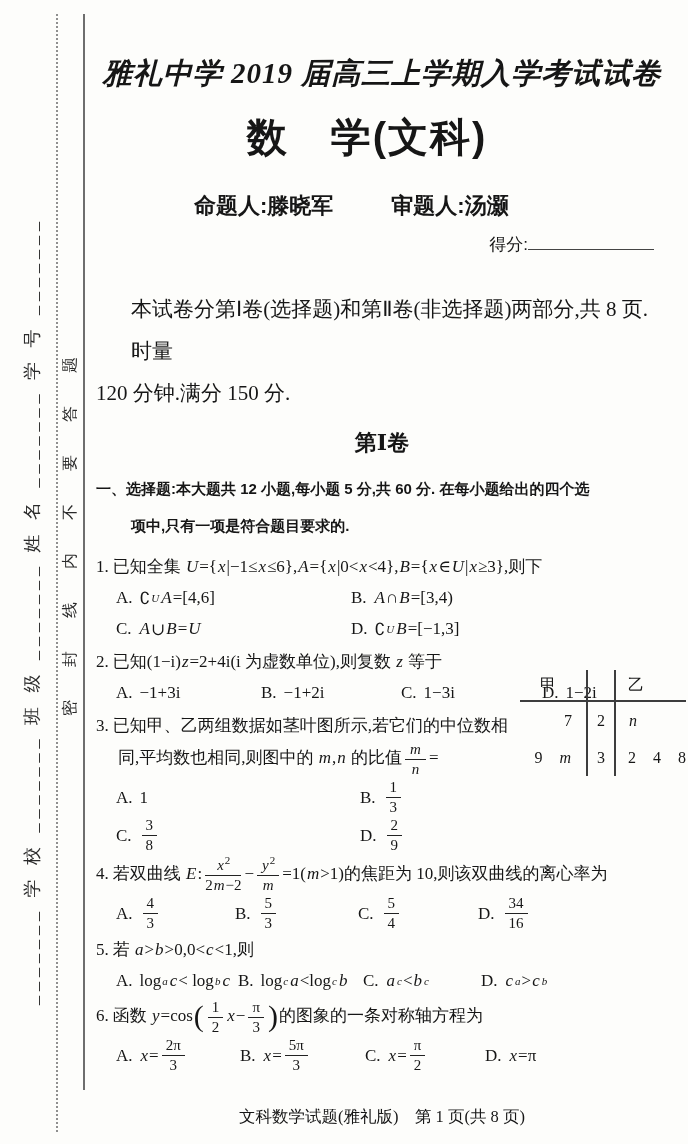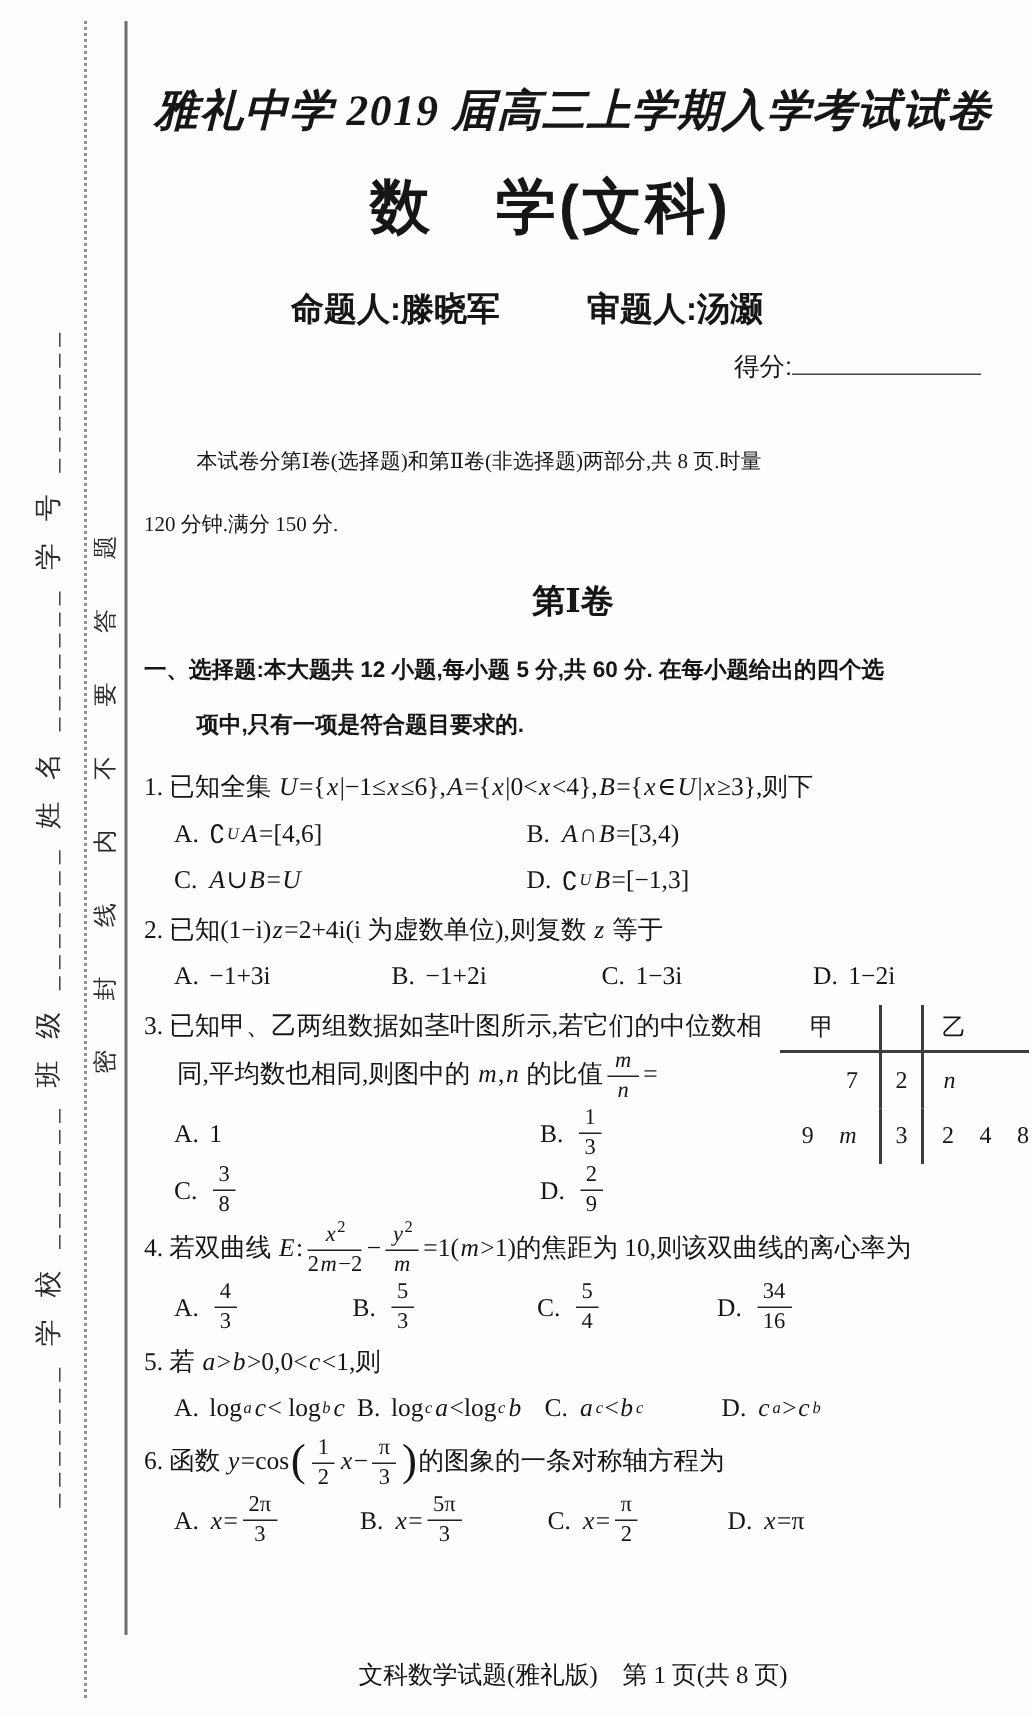--- a/index.html
+++ b/index.html
@@ -31,21 +31,21 @@
     margin-left:-30px;
   }
   .setters{
     margin-top:26px;padding-left:98px;font-size:22px;font-weight:bold;
     font-family:"Liberation Sans","DejaVu Sans",sans-serif;white-space:nowrap;
   }
   .setters .gap{display:inline-block;width:58px;}
   .score{margin-top:12px;text-align:right;padding-right:14px;font-size:17px;
     font-family:"Liberation Sans","DejaVu Sans",sans-serif;}
   .score-underline{display:inline-block;width:126px;height:15px;border-bottom:1.5px solid #444;}
-  .intro{margin-top:32px;font-size:14px;line-height:42px;}
+  .intro{margin-top:32px;font-size:21px;line-height:42px;font-family:Liberation Serif, serif;}
   .intro-l1{padding-left:35px;}
   .part-title{margin-top:14px;text-align:center;font-size:22px;font-weight:bold;}
   .section-head{
     margin-top:12px;font-size:15px;font-weight:bold;line-height:37px;
     font-family:"Liberation Sans","DejaVu Sans",sans-serif;white-space:nowrap;
   }
   .sh2{padding-left:35px;}
   
   #questions{margin-top:8px;font-size:17px;}
   .question{margin-bottom:3px;}

